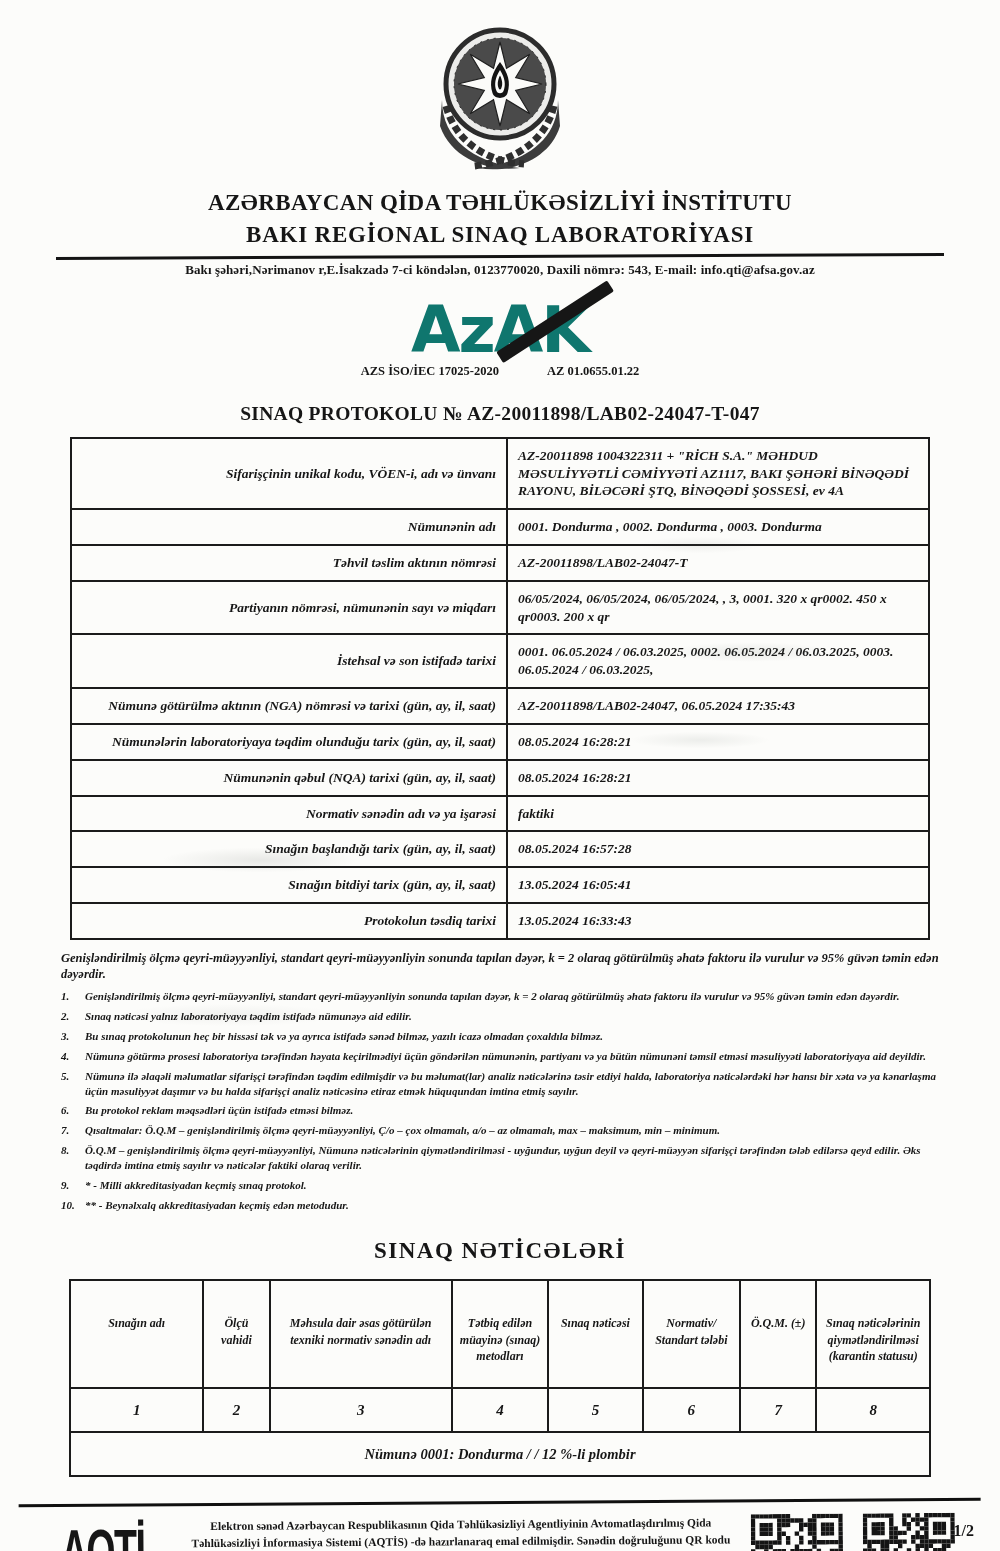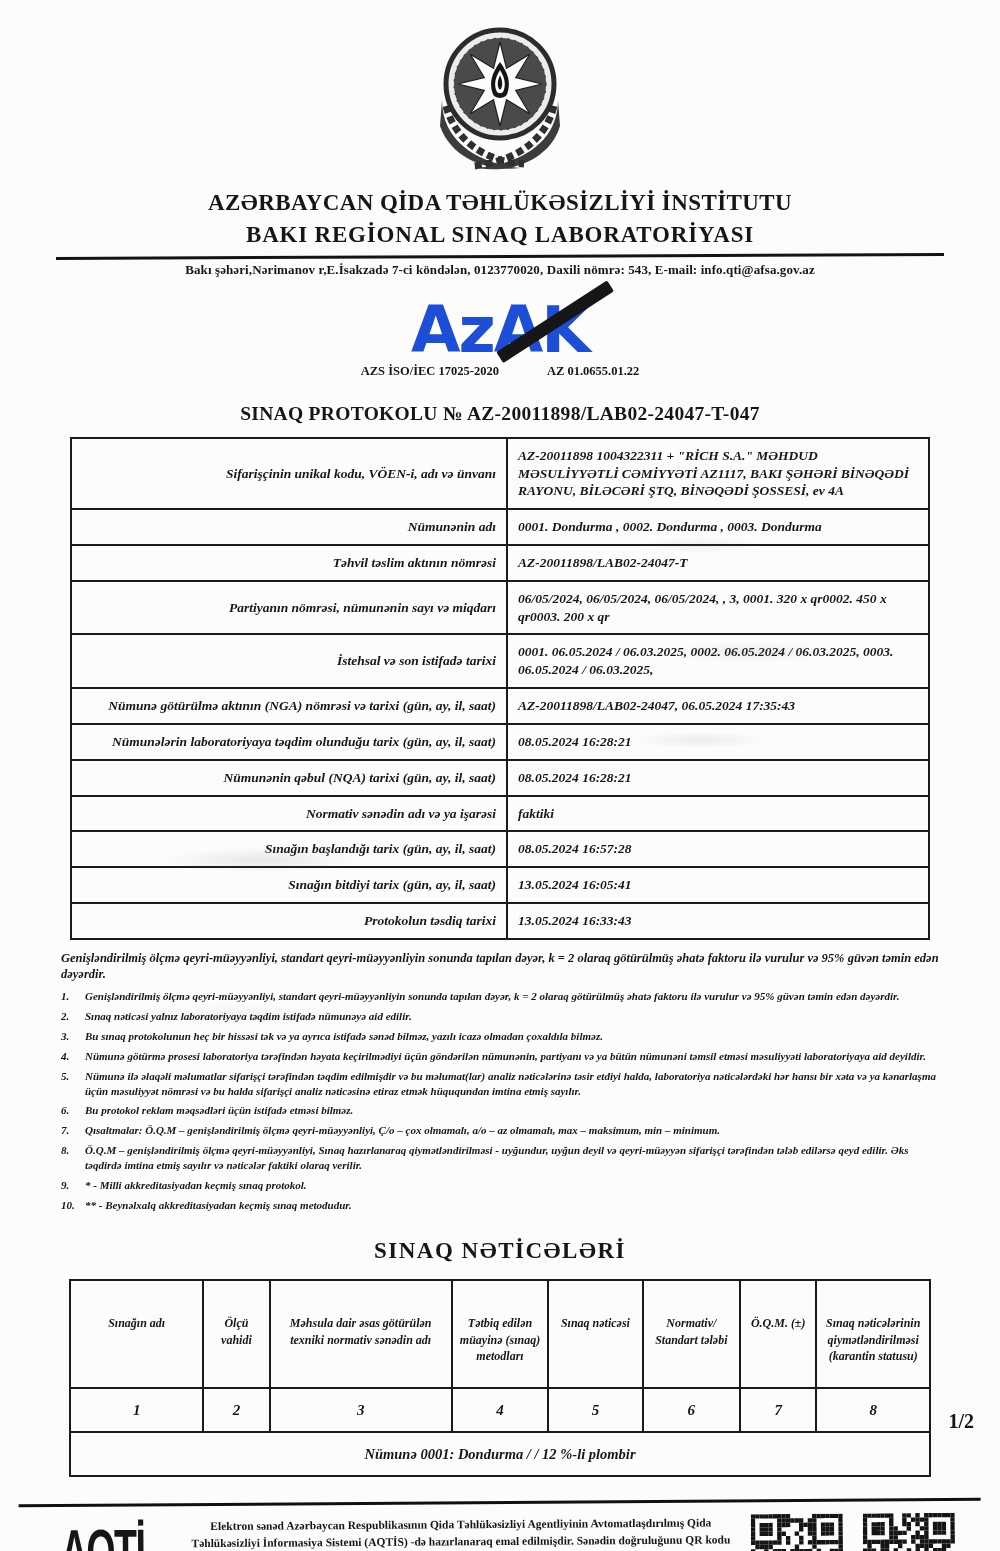--- a/index.html
+++ b/index.html
@@ -18,21 +18,21 @@
   }
   .emblem{display:block;margin:22px auto 0;filter:blur(.3px);}
   .org1,.org2{text-align:center;font-weight:700;font-size:23px;margin:0;letter-spacing:.4px;}
   .org1{margin-top:6px;}
   .org2{margin-top:6px;letter-spacing:.8px;}
   .rule{width:888px;margin:7px auto 4px;border:0;border-top:3px solid #141414;transform:rotate(-.25deg);}
   .address{text-align:center;font-size:13px;font-weight:700;letter-spacing:.1px;}
   .azak-block{text-align:center;margin-top:22px;}
   .azak-wrap{position:relative;display:inline-block;
     font-family:"DejaVu Sans","Liberation Sans",sans-serif;
-    font-weight:800;font-size:64px;line-height:.95;letter-spacing:-2px;color:#1d4ed8;}
+    font-weight:800;font-size:64px;line-height:.95;letter-spacing:-2px;color:#0f766e;}
   .azak-swoosh{position:absolute;right:-30px;top:8px;width:132px;height:13px;background:#161616;
     transform:rotate(-33deg);transform-origin:60% 50%;border-radius:2px;}
   .azak-sub{display:flex;justify-content:center;gap:48px;font-size:12.5px;font-weight:700;margin-top:3px;}
   .protocol-title{text-align:center;font-size:19.5px;font-weight:700;margin-top:24px;letter-spacing:.3px;}
   table.info{width:860px;margin:12px auto 0;border-collapse:collapse;table-layout:fixed;}
   table.info td{border:2px solid #1b1b1b;font-style:italic;font-weight:700;font-size:13.5px;
     padding:8px 10px;line-height:1.32;vertical-align:middle;}
   table.info td.lbl{width:414px;text-align:right;}
   .uncert{width:878px;margin:10px auto 0;font-size:12.5px;font-weight:700;font-style:italic;line-height:1.3;}
   ol.notes{width:882px;margin:7px auto 0;padding:0;list-style:none;counter-reset:n;}
@@ -48,21 +48,21 @@
   tr.numrow td{font-size:15px;height:40px;}
   tr.spanrow td{font-size:14.5px;height:40px;}
   .footer{width:962px;margin:24px 0 0 19px;border-top:3.5px solid #101010;transform:rotate(-.4deg);
     padding-top:10px;display:flex;align-items:flex-start;}
   .aqti{width:168px;text-align:center;margin-top:4px;}
   .aqti-text{font-family:"Liberation Sans","DejaVu Sans",sans-serif;font-weight:700;font-size:50px;
     display:inline-block;transform:scale(.75,1.22);transform-origin:center top;letter-spacing:-2px;line-height:1;}
   .footer-mid{width:548px;font-size:11.5px;font-weight:700;text-align:center;line-height:1.5;margin-top:2px;}
   .qrs{display:flex;gap:20px;margin-left:16px;margin-top:2px;}
   .qr{width:92px;height:92px;}
-  .page-num{position:absolute;right:26px;top:1410px;font-size:20px;font-weight:700;}
+  .page-num{position:absolute;right:26px;top:1522px;font-size:16px;font-weight:700;}
 </style>
 </head>
 <body>
 
 <div class="scan-noise"></div>
 
 <svg class="emblem" width="176" height="162" viewBox="0 0 176 162">
   <g>
     <path d="M30,78 C30,122 70,142 108,146 C78,150 40,138 28,104 Z" fill="#3c3c3c"></path>
     <path d="M146,78 C146,122 106,142 66,146 C98,152 138,138 148,104 Z" fill="#3c3c3c"></path>
@@ -148,26 +148,26 @@
   </tbody>
 </table>
 
 <div class="uncert">Genişləndirilmiş ölçmə qeyri-müəyyənliyi, standart qeyri-müəyyənliyin sonunda tapılan dəyər, k = 2 olaraq götürülmüş əhatə faktoru ilə vurulur və 95% güvən təmin edən dəyərdir.</div>
 
 <ol class="notes">
   <li>Genişləndirilmiş ölçmə qeyri-müəyyənliyi, standart qeyri-müəyyənliyin sonunda tapılan dəyər, k = 2 olaraq götürülmüş əhatə faktoru ilə vurulur və 95% güvən təmin edən dəyərdir.</li>
   <li>Sınaq nəticəsi yalnız laboratoriyaya təqdim istifadə nümunəyə aid edilir.</li>
   <li>Bu sınaq protokolunun heç bir hissəsi tək və ya ayrıca istifadə sənəd bilməz, yazılı icazə olmadan çoxaldıla bilməz.</li>
   <li>Nümunə götürmə prosesi laboratoriya tərəfindən həyata keçirilmədiyi üçün göndərilən nümunənin, partiyanı və ya bütün nümunəni təmsil etməsi məsuliyyəti laboratoriyaya aid deyildir.</li>
-  <li>Nümunə ilə əlaqəli məlumatlar sifarişçi tərəfindən təqdim edilmişdir və bu məlumat(lar) analiz nəticələrinə təsir etdiyi halda, laboratoriya nəticələrdəki hər hansı bir xəta və ya kənarlaşma üçün məsuliyyət nömrəsi və bu halda sifarişçi analiz nəticəsinə etiraz etmək hüququndan imtina etmiş sayılır.</li>
+  <li>Nümunə ilə əlaqəli məlumatlar sifarişçi tərəfindən təqdim edilmişdir və bu məlumat(lar) analiz nəticələrinə təsir etdiyi halda, laboratoriya nəticələrdəki hər hansı bir xəta və ya kənarlaşma üçün məsuliyyət daşımır və bu halda sifarişçi analiz nəticəsinə etiraz etmək hüququndan imtina etmiş sayılır.</li>
   <li>Bu protokol reklam məqsədləri üçün istifadə etməsi bilməz.</li>
   <li>Qısaltmalar: Ö.Q.M – genişləndirilmiş ölçmə qeyri-müəyyənliyi, Ç/o – çox olmamalı, a/o – az olmamalı, max – maksimum, min – minimum.</li>
-  <li>Ö.Q.M – genişləndirilmiş ölçmə qeyri-müəyyənliyi, Sınaq hazırlanaraq qiymətləndirilməsi - uyğundur, uyğun deyil və qeyri-müəyyən sifarişçi tərəfindən tələb edilərsə qeyd edilir. Əks təqdirdə imtina etmiş sayılır və nəticələr faktiki olaraq verilir.</li>
+  <li>Ö.Q.M – genişləndirilmiş ölçmə qeyri-müəyyənliyi, Nümunə nəticələrinin qiymətləndirilməsi - uyğundur, uyğun deyil və qeyri-müəyyən sifarişçi tərəfindən tələb edilərsə qeyd edilir. Əks təqdirdə imtina etmiş sayılır və nəticələr faktiki olaraq verilir.</li>
   <li>* - Milli akkreditasiyadan keçmiş sınaq protokol.</li>
-  <li>** - Beynəlxalq akkreditasiyadan keçmiş sınaq metodudur.</li>
+  <li>** - Beynəlxalq akkreditasiyadan keçmiş edən metodudur.</li>
 </ol>
 
 <div class="results-title">SINAQ NƏTİCƏLƏRİ</div>
 
 <table class="results">
   <colgroup>
     <col style="width:15.5%">
       <col style="width:7.7%">
       <col style="width:21.2%">
       <col style="width:11.2%">

